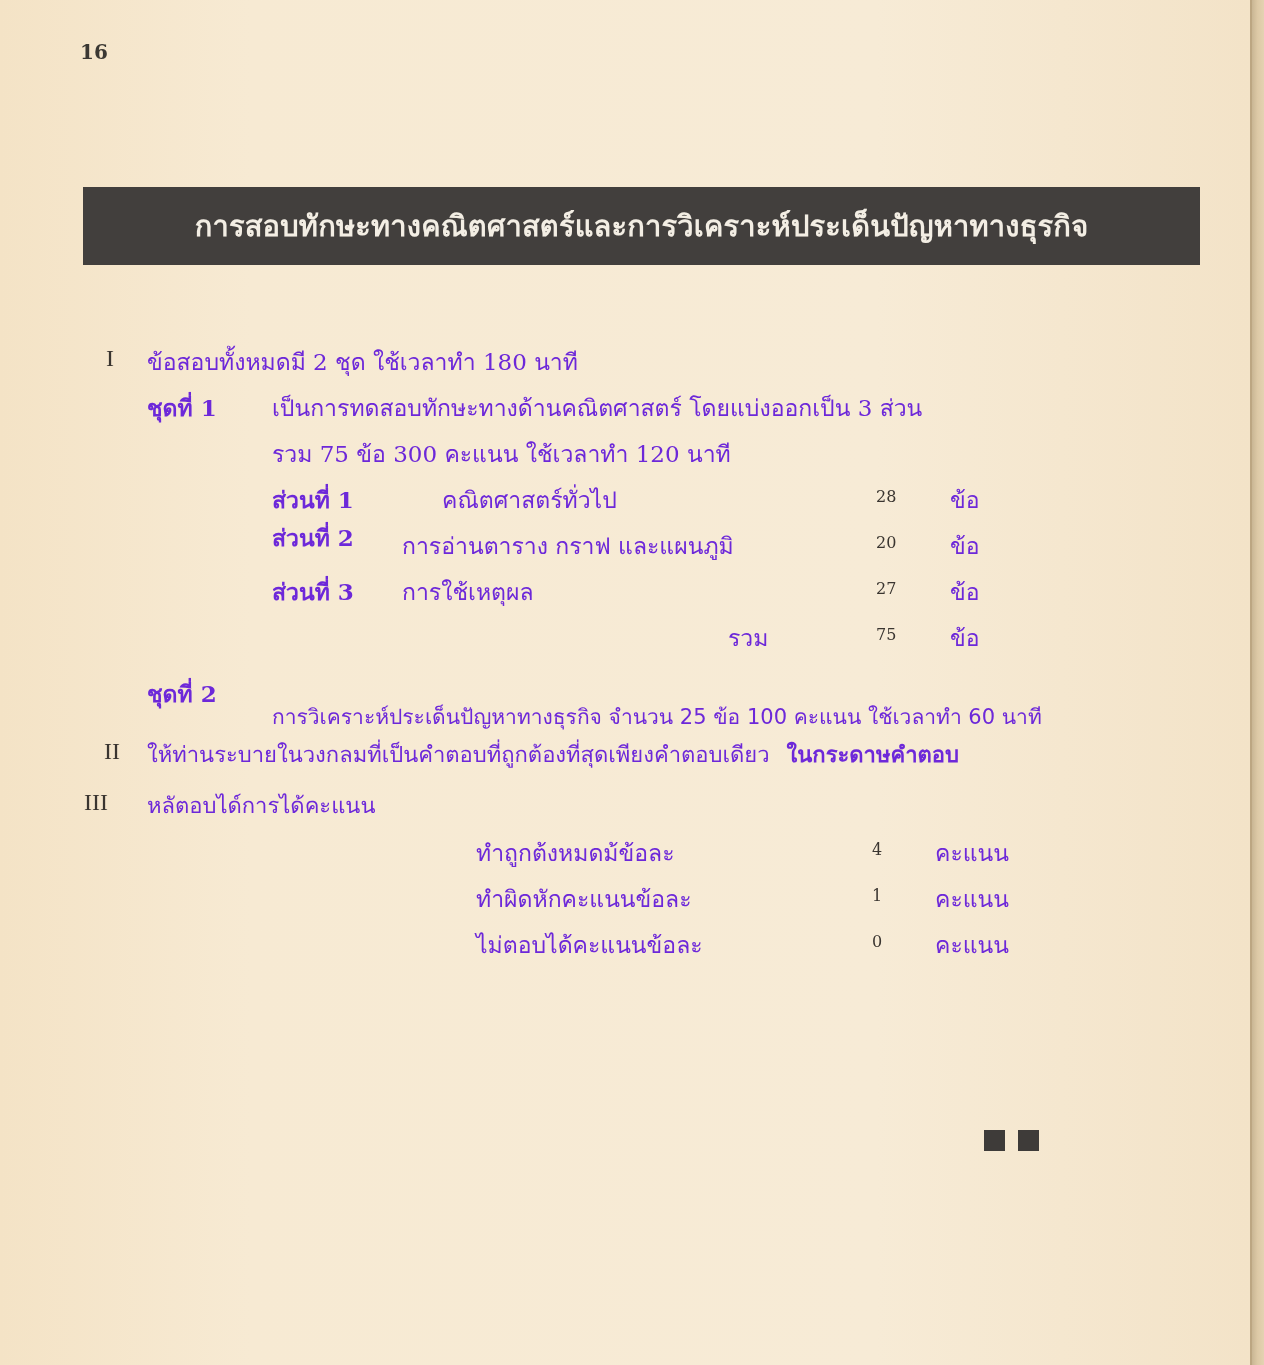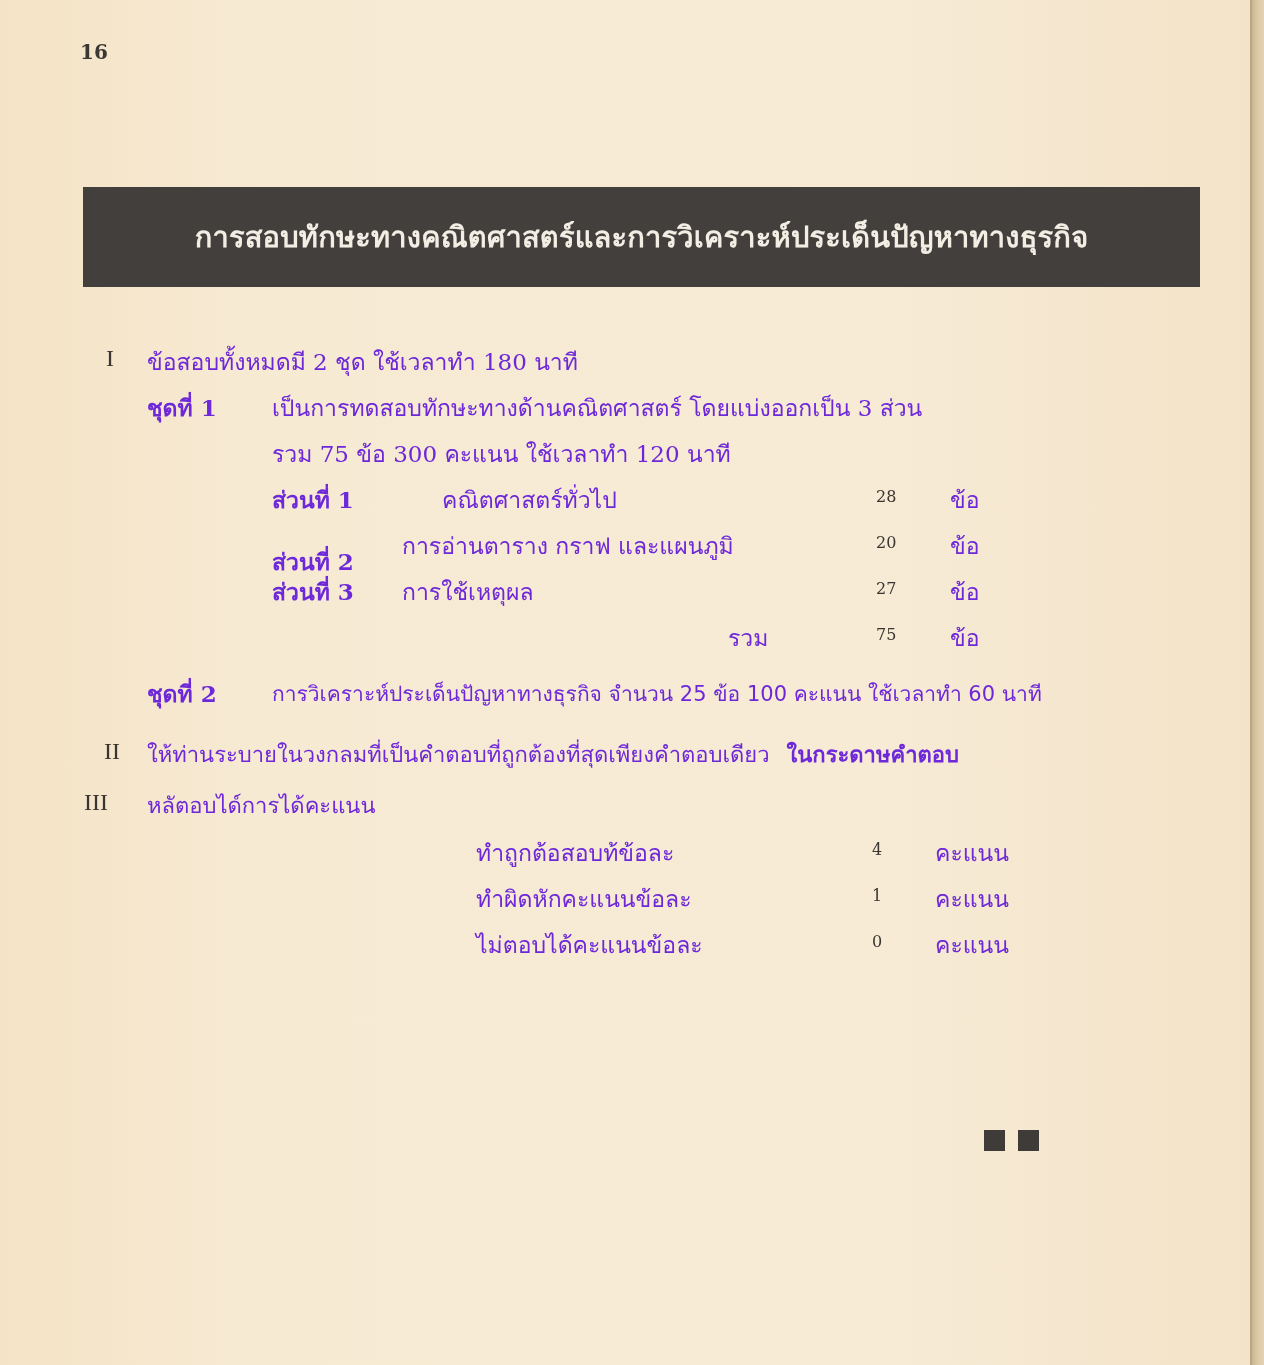--- a/index.html
+++ b/index.html
@@ -33,21 +33,21 @@
       position: absolute;
       left: 80px; top: 40px;
       font-family: "DejaVu Serif", serif;
       font-weight: bold;
       font-size: 20px;
       color: #3b3833;
     }
     .title-bar {
       position: absolute;
       left: 83px; top: 187px;
-      width: 1117px; height: 100px;
+      width: 1117px; height: 78px;
       background: #423f3d;
       display: flex;
       align-items: center;
       justify-content: center;
     }
     .title-bar span {
       color: #f3eee4;
       font-family: "DejaVu Sans", sans-serif;
       font-weight: bold;
       font-size: 29px;
@@ -102,53 +102,53 @@
 <div class="line" style="left:272px; top:436px;">รวม 75 ข้อ 300 คะแนน ใช้เวลาทำ 120 นาที</div>
 
 <div>
   <div>
     <div class="line bold" style="left:272px; top:482px;">ส่วนที่ 1</div>
     <div class="line sans" style="left:402px; top:482px;margin-left:40px;">คณิตศาสตร์ทั่วไป</div>
     <div class="num" style="left:876px; top:487px;">28</div>
     <div class="line sans" style="left:950px; top:482px;">ข้อ</div>
   </div>
   <div>
-    <div class="line bold" style="left:272px; top:544px;">ส่วนที่ 2</div>
+    <div class="line bold" style="left:272px; top:520px;">ส่วนที่ 2</div>
     <div class="line sans" style="left:402px; top:528px;">การอ่านตาราง กราฟ และแผนภูมิ</div>
     <div class="num" style="left:876px; top:533px;">20</div>
     <div class="line sans" style="left:950px; top:528px;">ข้อ</div>
   </div>
   <div>
     <div class="line bold" style="left:272px; top:574px;">ส่วนที่ 3</div>
     <div class="line sans" style="left:402px; top:574px;">การใช้เหตุผล</div>
     <div class="num" style="left:876px; top:579px;">27</div>
     <div class="line sans" style="left:950px; top:574px;">ข้อ</div>
   </div>
   <div>
     <div class="line sans" style="left:728px; top:620px;">รวม</div>
     <div class="num" style="left:876px; top:625px;">75</div>
     <div class="line sans" style="left:950px; top:620px;">ข้อ</div>
   </div>
 </div>
 
 <div class="line bold" style="left:147px; top:676px;">ชุดที่ 2</div>
-<div class="line sans" style="left:272px; top:677px; font-size:21px;">การวิเคราะห์ประเด็นปัญหาทางธุรกิจ จำนวน 25 ข้อ 100 คะแนน ใช้เวลาทำ 60 นาที</div>
+<div class="line sans" style="left:272px; top:700px; font-size:21px;">การวิเคราะห์ประเด็นปัญหาทางธุรกิจ จำนวน 25 ข้อ 100 คะแนน ใช้เวลาทำ 60 นาที</div>
 
 <div class="roman" style="left:92px; top:738px;margin-left:12px;">II</div>
 <div class="line sans" style="left:147px; top:737px; font-size:22px;">
   <span>ให้ท่านระบายในวงกลมที่เป็นคำตอบที่ถูกต้องที่สุดเพียงคำตอบเดียว</span>
   <span class="bold" style="margin-left:10px;">ในกระดาษคำตอบ</span>
 </div>
 
 <div class="roman" style="left:84px; top:789px;">III</div>
 <div class="line sans" style="left:147px; top:788px; font-size:22px;">หลัตอบได์การได้คะแนน</div>
 
 <div>
   <div>
-    <div class="line" style="left:476px; top:835px;">ทำถูกต้อสอบท้ข้อละ</div>
+    <div class="line" style="left:476px; top:835px;">ทำถูกต้งหมดม้ข้อละ</div>
     <div class="num" style="left:872px; top:840px;">4</div>
     <div class="line" style="left:935px; top:835px;">คะแนน</div>
   </div>
   <div>
     <div class="line" style="left:476px; top:881px;">ทำผิดหักคะแนนข้อละ</div>
     <div class="num" style="left:872px; top:886px;">1</div>
     <div class="line" style="left:935px; top:881px;">คะแนน</div>
   </div>
   <div>
     <div class="line" style="left:476px; top:927px;">ไม่ตอบได้คะแนนข้อละ</div>

